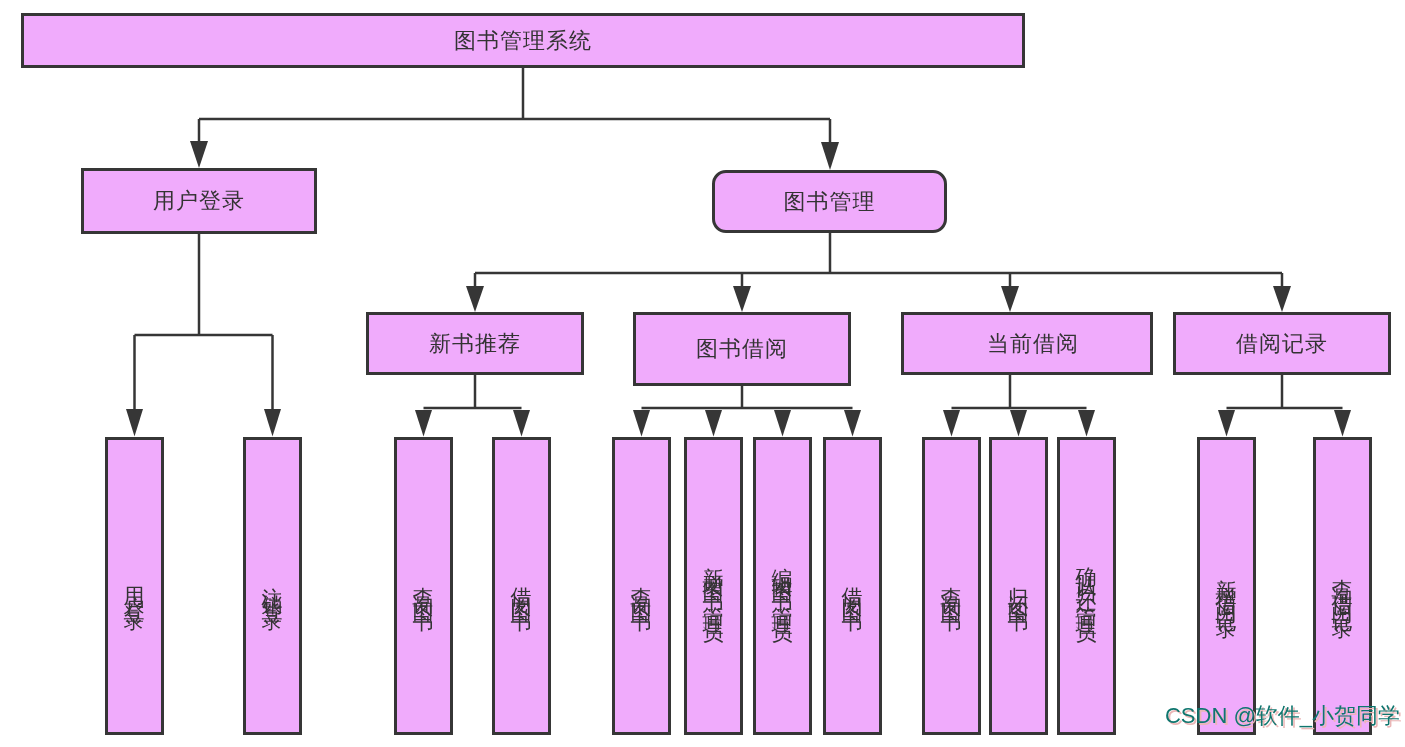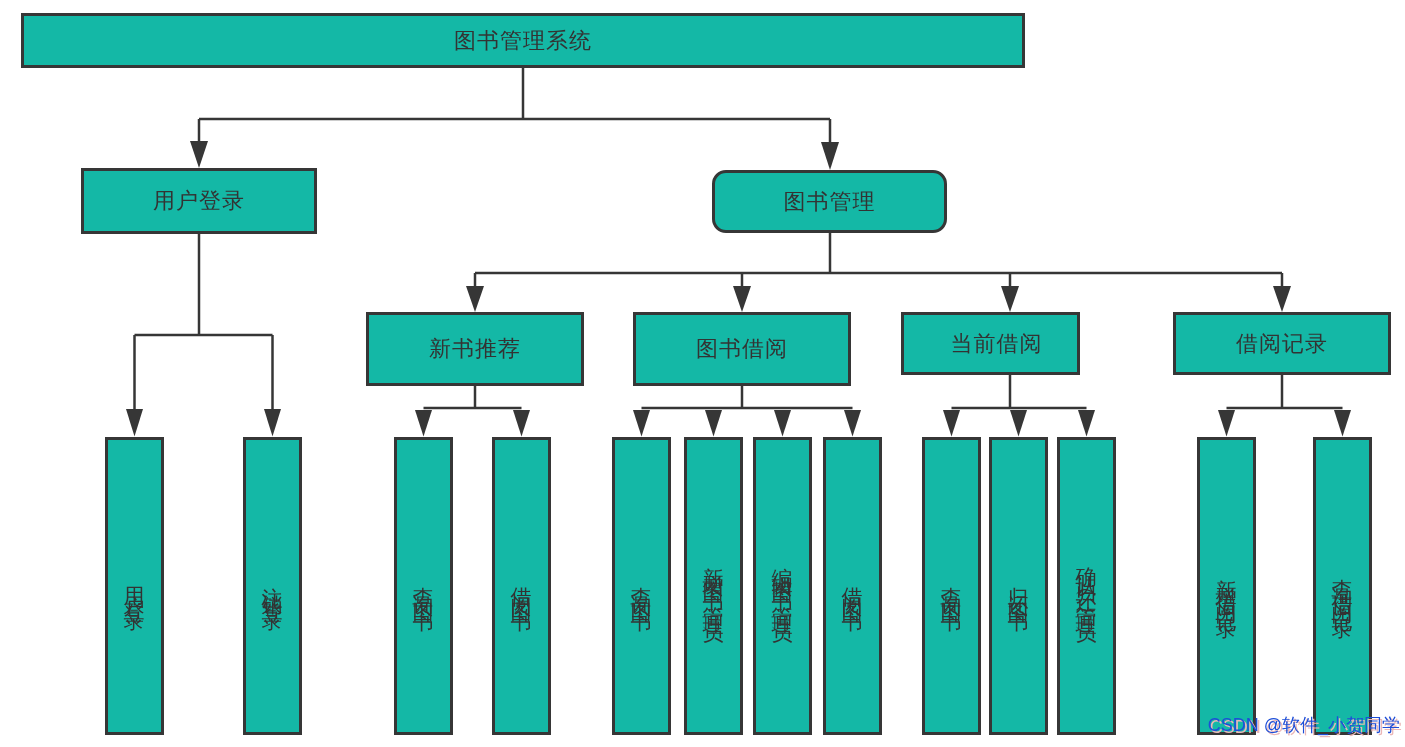--- a/index.html
+++ b/index.html
@@ -13,51 +13,51 @@
   }
   svg.connectors {
     position: absolute;
     left: 0; top: 0;
     width: 1405px; height: 747px;
   }
   .node {
     position: absolute;
     box-sizing: border-box;
     border: 3px solid #363636;
-    background: #14b8a6;
+    background: #f0abfc;
     display: flex;
     align-items: center;
     justify-content: center;
     color: #333333;
   }
   .h-node { font-size: 22px; letter-spacing: 1px; }
   .v-node .vtext {
     writing-mode: vertical-rl;
     text-orientation: mixed;
     font-size: 21px;
     letter-spacing: 8px;
     line-height: 1;
     color: #333333;
   }
   .watermark {
     position: absolute;
     right: 5px;
-    bottom: 10px;
-    font-size: 18px;
-    color: #1d4ed8;
+    bottom: 16px;
+    font-size: 22px;
+    color: #0f766e;
     text-shadow: 2px 2px 0 #eab6b6;
     white-space: nowrap;
   }
   
   #n-root          { left: 21px;  top: 13px;  width: 1004px; height: 55px; }
   #n-user-login    { left: 81px;  top: 168px; width: 236px;  height: 66px; }
   #n-book-mgmt     { left: 712px; top: 170px; width: 235px;  height: 63px; border-radius: 14px; }
-  #n-new-book      { left: 366px; top: 312px; width: 218px;  height: 74px; }
+  #n-new-book      { left: 366px; top: 312px; width: 218px;  height: 63px; }
   #n-book-borrow   { left: 633px; top: 312px; width: 218px;  height: 74px; }
-  #n-cur-borrow    { left: 901px; top: 312px; width: 179px;  height: 63px; padding-left: 12px; }
+  #n-cur-borrow    { left: 901px; top: 312px; width: 252px;  height: 63px; padding-left: 12px; }
   #n-borrow-rec    { left: 1173px;top: 312px; width: 218px;  height: 63px; }
   .leaf { top: 437px; width: 59px; height: 298px; }
   #l-login      { left: 105px; }
   #l-logout     { left: 243px; }
   #l-nbr-query  { left: 394px; }
   #l-nbr-borrow { left: 492px; }
   #l-bb-query   { left: 612px; }
   #l-bb-add     { left: 684px; }
   #l-bb-edit    { left: 753px; }
   #l-bb-borrow  { left: 823px; }

